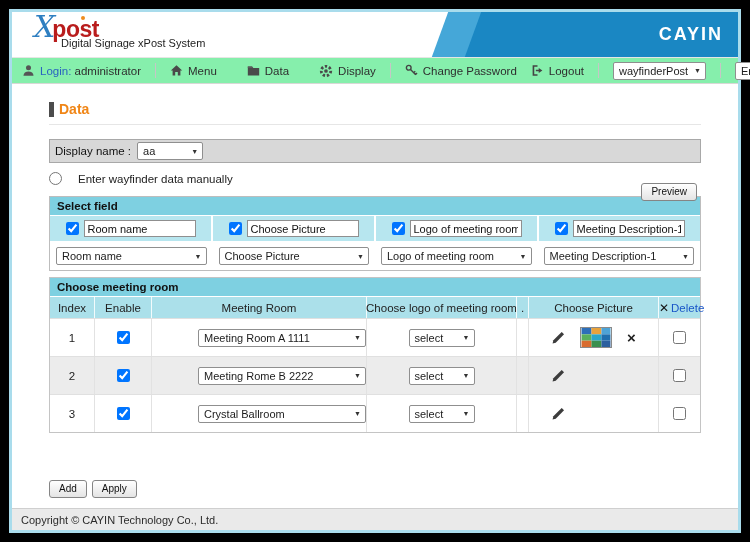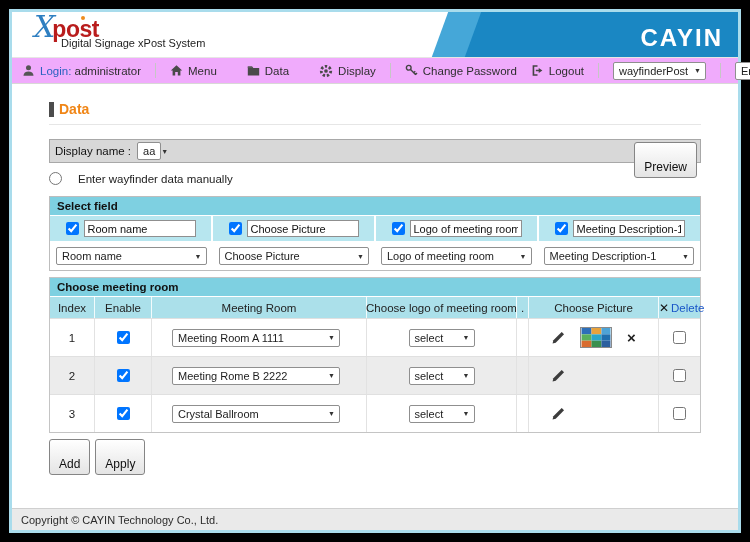--- a/index.html
+++ b/index.html
@@ -20,24 +20,24 @@
   .band-dark { position:absolute; top:-6px; bottom:-6px; left:63.5%; width:70%;
     background:#1a87c3; transform:skewX(-20deg); }
   .logo-area { position:absolute; left:22px; top:1px; z-index:2; }
   .logo-line { position:relative; height:27px; white-space:nowrap; }
   .logo-x { font-family:"DejaVu Serif", serif; font-style:italic; font-size:30px;
     color:#2e7fc1; line-height:27px; }
   .logo-post { font-size:23px; font-weight:bold; color:#b91c1c; letter-spacing:-0.5px; margin-left:-3px; }
   .logo-dot { position:absolute; width:4px; height:4px; border-radius:50%; background:#ef8b1d;
     left:47px; top:3px; }
   .logo-subtitle { font-size:11px; color:#1d1d1d; margin:-3px 0 0 27px; white-space:nowrap; }
-  .cayin { position:absolute; right:15px; top:12px; color:#fff; font-size:24px;
+  .cayin { position:absolute; right:15px; top:12px; color:#fff; font-size:18px;
     font-weight:bold; letter-spacing:2px; z-index:3; }
   
-  .nav { flex:0 0 27px; background:#f0abfc; border-top:1px solid #e6e6e4; border-bottom:1px solid #d8d8d6;
+  .nav { flex:0 0 27px; background:#86efac; border-top:1px solid #e6e6e4; border-bottom:1px solid #d8d8d6;
     display:flex; align-items:center; font-size:11.5px; color:#2e2e2e; padding:0 10px; white-space:nowrap; }
   .nav-item { display:flex; align-items:center; gap:5px; cursor:default; }
   .nav-sep { width:1px; height:15px; background:#c6c6c6; margin:0 14px; flex:0 0 1px; }
   .login-label { color:#2a63c0; }
   .nav .icon svg { display:block; }
   .spacer { flex:1; }
   .m-left { margin-left:30px; }
   
   .sel { display:inline-flex; align-items:center; justify-content:space-between;
     background:#fff; border:1px solid #8f8f8f; border-radius:2px; padding:0 4px 0 5px;
@@ -46,24 +46,24 @@
   .nav-sel-module { width:108px; }
   .nav-sel-lang { width:72px; }
   
   .content { flex:1; padding:0 37px; position:relative; }
   .page-title-row { margin-top:17px; display:flex; align-items:center; gap:5px; }
   .title-bar { width:5px; height:15px; background:#4c4c4c; }
   .page-title { color:#f08617; font-size:14px; font-weight:bold; }
   .title-rule { border:none; border-top:1px solid #e6e6e6; margin:7px 0 0 0; }
   .display-bar { margin-top:14px; height:24px; background:#d8d8d8; border:1px solid #a8a8a8;
     display:flex; align-items:center; padding:0 5px; gap:6px; font-size:11.5px; color:#111; position:relative; }
-  .sel-display { width:24px; }
+  .sel-display { width:66px; }
   .preview-btn { position:absolute; right:3px; top:2px; }
   .btn { background:linear-gradient(#ffffff,#e4e4e4); border:1px solid #858585; border-radius:3px;
-    font-size:12px; padding:17px 9px; color:#101010; font-family:inherit; height:18px; line-height:14px; }
+    font-size:10px; padding:1px 9px; color:#101010; font-family:inherit; height:18px; line-height:14px;margin-top:41px; }
   .radio-row { margin-top:9px; display:flex; gap:32px; font-size:11.5px; color:#222; align-items:center; }
   .radio-item { display:flex; align-items:center; gap:16px; }
   input[type=radio], input[type=checkbox] { width:13px; height:13px; margin:0; }
   
   .sf-box { margin-top:11px; border:1px solid #bdbdbd; }
   .cyan-title { background:#7ed0e1; font-weight:bold; font-size:11.5px; color:#111; padding:3px 7px; }
   .sf-check-row { display:flex; background:#b7e6ef; border-top:1px solid #ffffff; }
   .sf-cell { flex:1; display:flex; align-items:center; justify-content:center; gap:5px;
     padding:4px 6px; border-left:2px solid #fff; }
   .sf-cell:first-child { border-left:none; }
@@ -79,21 +79,21 @@
   .mt-hcell { text-align:center; white-space:nowrap; border-left:1px solid rgba(255,255,255,.85); height:100%;
     display:flex; align-items:center; justify-content:center; overflow:visible; }
   .mt-hcell:first-child { border-left:none; }
   .del-x { font-weight:bold; color:#111; margin-right:2px; font-size:12px; font-family:"DejaVu Sans", sans-serif; }
   .del-link { color:#1a56c8; }
   .mt-row { height:38px; background:#fff; border-top:1px solid #e0e0e0; }
   .mt-row:nth-child(even) { background:#ececec; }
   .mt-cell { display:flex; align-items:center; justify-content:center; height:100%;
     border-left:1px solid #e2e2e2; }
   .mt-cell:first-child { border-left:none; }
-  .cell-room { justify-content:flex-start; padding-left:20px; }
+  .cell-room { justify-content:flex-end; padding-left:20px; }
   .room-sel { width:168px; }
   .logo-sel { width:66px; }
   .cell-pic { justify-content:flex-start; gap:15px; padding-left:22px; }
   .pencil svg, .thumb svg { display:block; }
   .thumb svg { border:1px solid #8a8a8a; }
   .remove-x { font-size:15px; font-weight:bold; color:#222; line-height:1; }
   .idx { font-size:11.5px; color:#222; }
   .action-row { margin-top:6px; display:flex; gap:5px; }
   
   .footer { flex:0 0 22px; background:#eaeaea; border-top:1px solid #cfcfcf;

